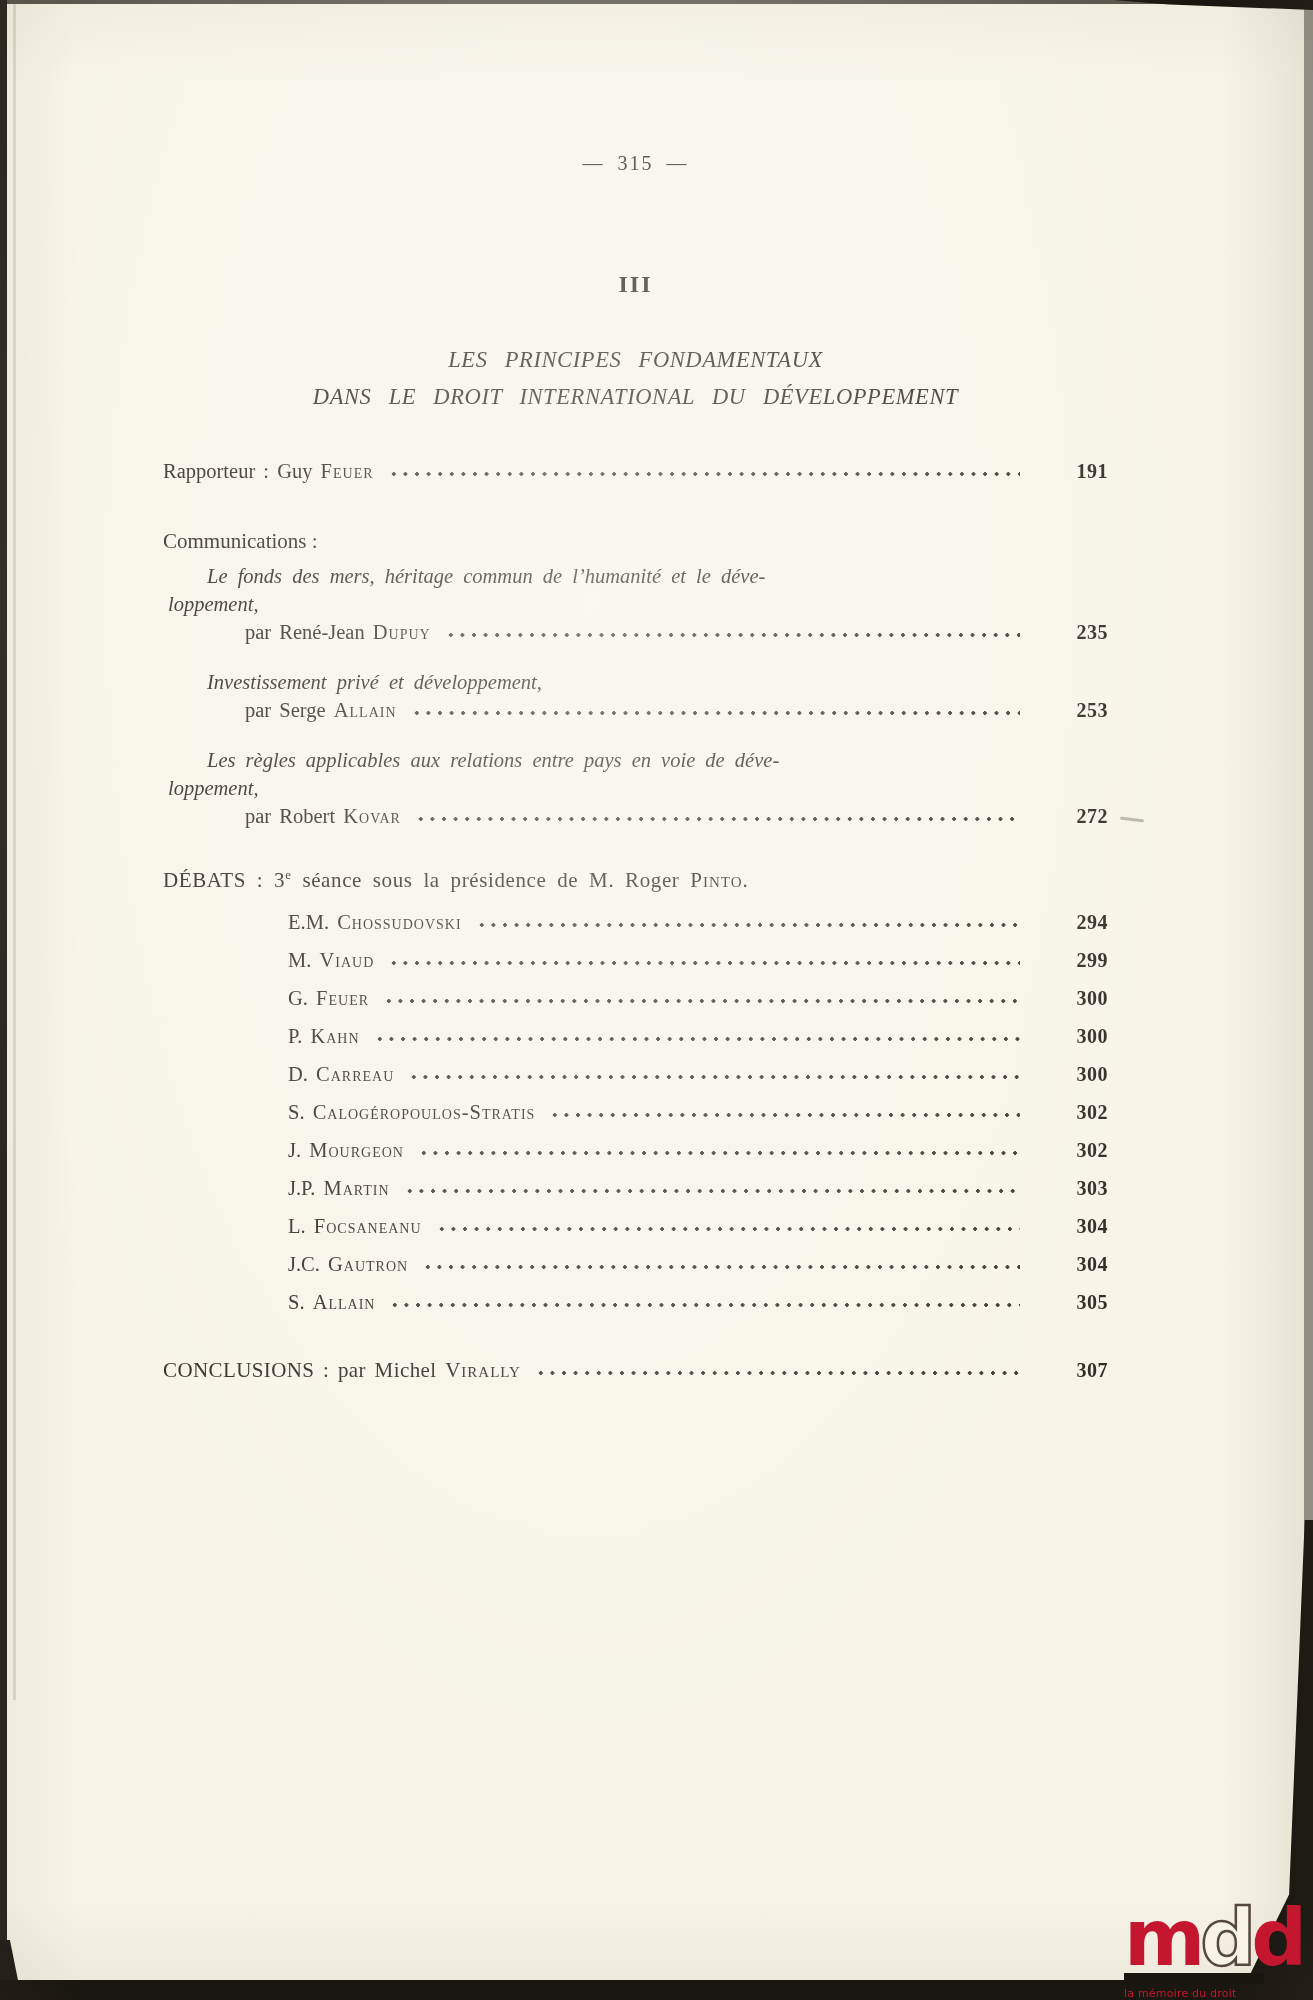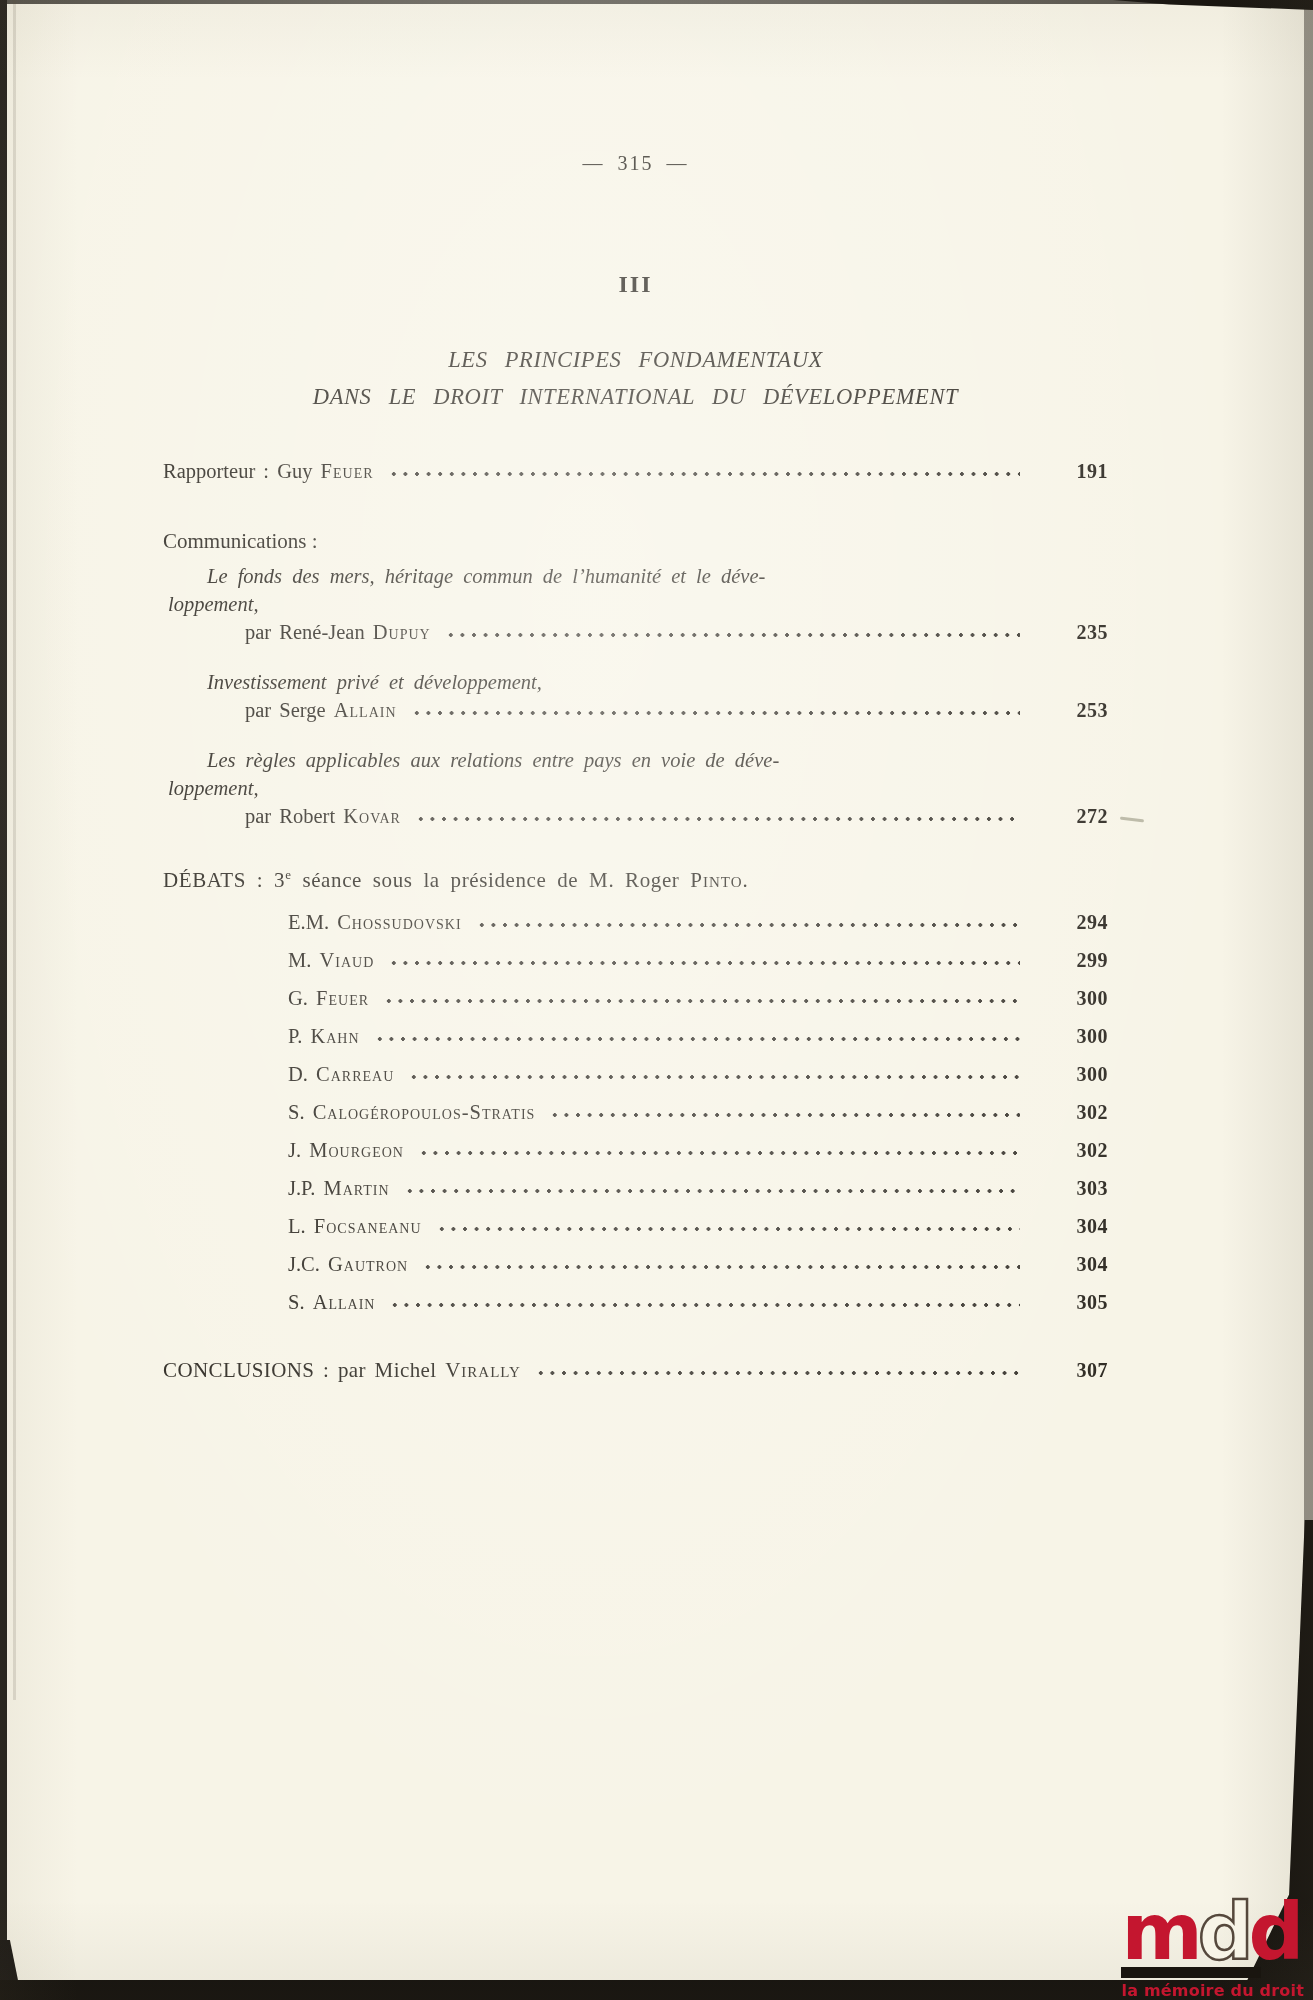--- a/index.html
+++ b/index.html
@@ -57,21 +57,21 @@
   .speakers .row{padding-left:125px;margin-bottom:10px;}
   .sec-concl .row{font-size:21px;letter-spacing:.4px;}
 
   
   .logo{position:absolute;right:8px;bottom:0;z-index:5;display:flex;flex-direction:column;align-items:flex-start;}
   .logo-text{font-family:"DejaVu Sans",sans-serif;font-weight:bold;font-size:78px;line-height:.78;
              letter-spacing:-5px;color:#c4162f;padding-right:3px;}
   .l-red{color:#c4162f;}
   .l-outline{color:#f7f4e7;-webkit-text-stroke:2.5px #55483c;}
   .logo-bar{width:140px;height:11px;background:#19150f;margin:4px 2px 3px 0;}
-  .logo-tagline{font-family:"DejaVu Sans",sans-serif;font-weight:bold;font-size:16px;color:#c4162f;
+  .logo-tagline{font-family:"DejaVu Sans",sans-serif;font-weight:normal;font-size:11px;color:#c4162f;
                 letter-spacing:.2px;white-space:nowrap;padding-right:1px;}
 </style>
 </head>
 <body>
 
 <div class="screen">
 
   <div class="content">
 
     <div class="sec hdr">— 315 —</div>

